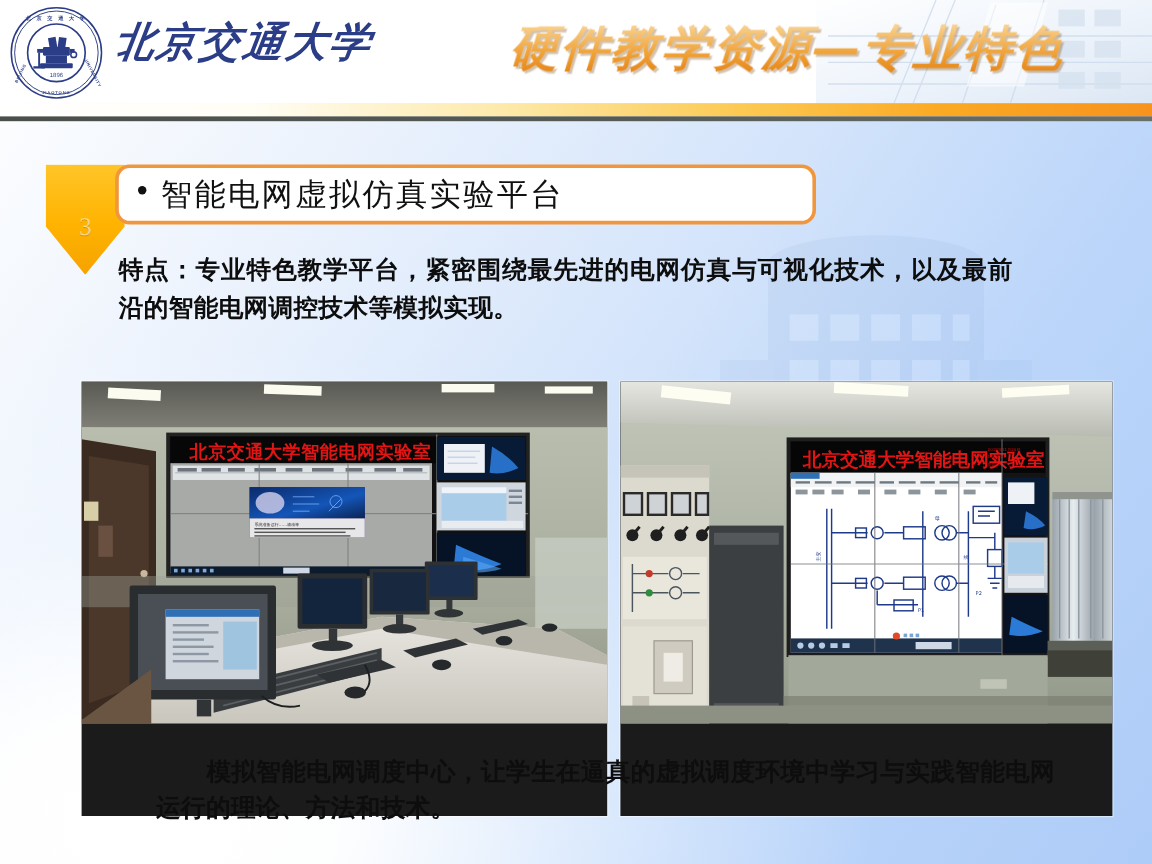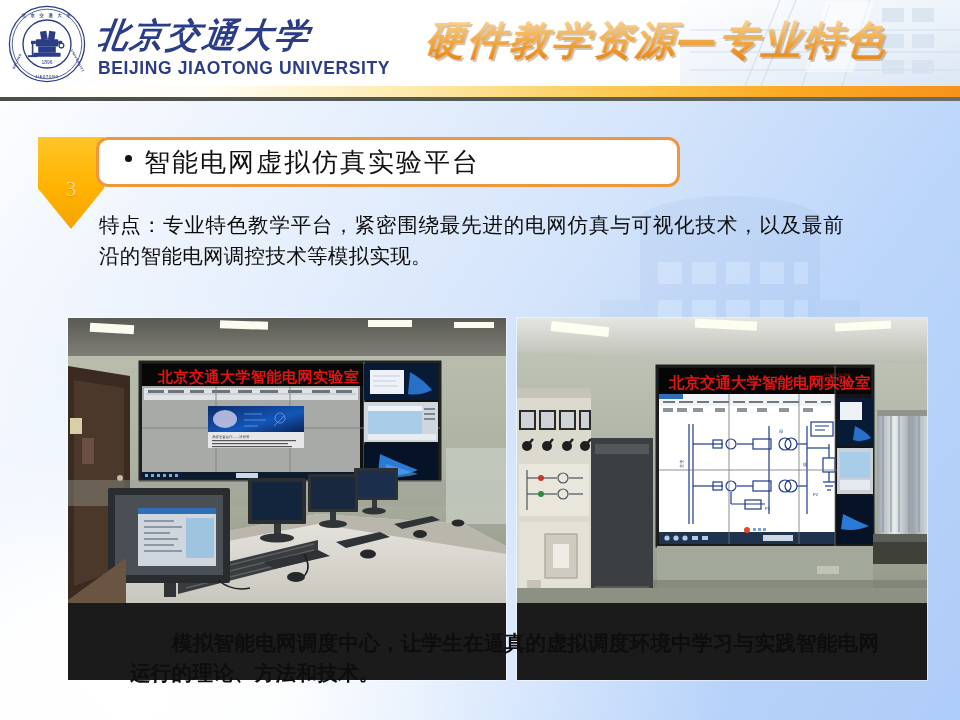--- a/index.html
+++ b/index.html
@@ -71,38 +71,38 @@
     display:flex;align-items:center;justify-content:center;
     font-family:"Liberation Serif","DejaVu Serif",serif;
     font-size:21px;color:rgba(255,255,255,.55);
     text-shadow:0 1px 0 rgba(170,110,0,.45);
     padding-top:12px;box-sizing:border-box;
   }
   .callout-box{
     position:absolute;left:96px;top:137px;width:584px;height:50px;
     background:#ffffff;border:3.5px solid #f0963c;border-radius:12px;
     box-sizing:border-box;
-    display:flex;align-items:center;padding-left:10px;
+    display:flex;align-items:center;
   }
   .callout-text{
     padding-left:16px;
     font-family:"DejaVu Serif","Liberation Serif",serif;
     font-size:26px;color:#111111;letter-spacing:2px;white-space:nowrap;
   }
   .callout-bullet{
     display:inline-block;width:7px;height:7px;border-radius:50%;
     background:#111;margin-right:12px;vertical-align:middle;
     position:relative;top:-5px;
   }
 
   
   .feature{
     position:absolute;left:99px;top:210px;width:745px;
     font-family:"DejaVu Serif","Liberation Serif",serif;
-    font-weight:normal;
+    font-weight:bold;
     font-size:20.5px;line-height:31px;color:#0d0d0d;
     letter-spacing:.3px;
     text-align:justify;
   }
 
   
   .photo{
     position:absolute;top:318px;height:362px;overflow:hidden;
     background:#1b1b1b;
     box-shadow:0 0 0 1px rgba(255,255,255,.5);
@@ -216,21 +216,20 @@
         <text x="50" y="93" text-anchor="middle" letter-spacing=".9">JIAOTONG</text>
         <text x="14" y="72" text-anchor="middle" transform="rotate(-64 14 72)" letter-spacing=".6">BEIJING</text>
         <text x="87" y="72" text-anchor="middle" transform="rotate(62 87 72)" letter-spacing=".6">UNIVERSITY</text>
       </g>
     </svg>
 
     <svg class="cn-name" viewBox="0 0 250 44">
       <text x="0" y="35" font-family="DejaVu Serif, serif" font-size="34" font-style="italic" font-weight="bold" fill="#2b3d86" letter-spacing="2" transform="skewX(-8)">北京交通大学</text>
     </svg>
 
-    <div class="en-name">BEIJING JIAOTONG UNIVERSITY</div>
 
     <div class="title-cn">硬件教学资源—专业特色</div>
   </div>
 
   <div class="bar-gradient"></div>
   <div class="bar-dark"></div>
 
   <div class="chevron"></div>
   <div class="chevron-num">3</div>
 

